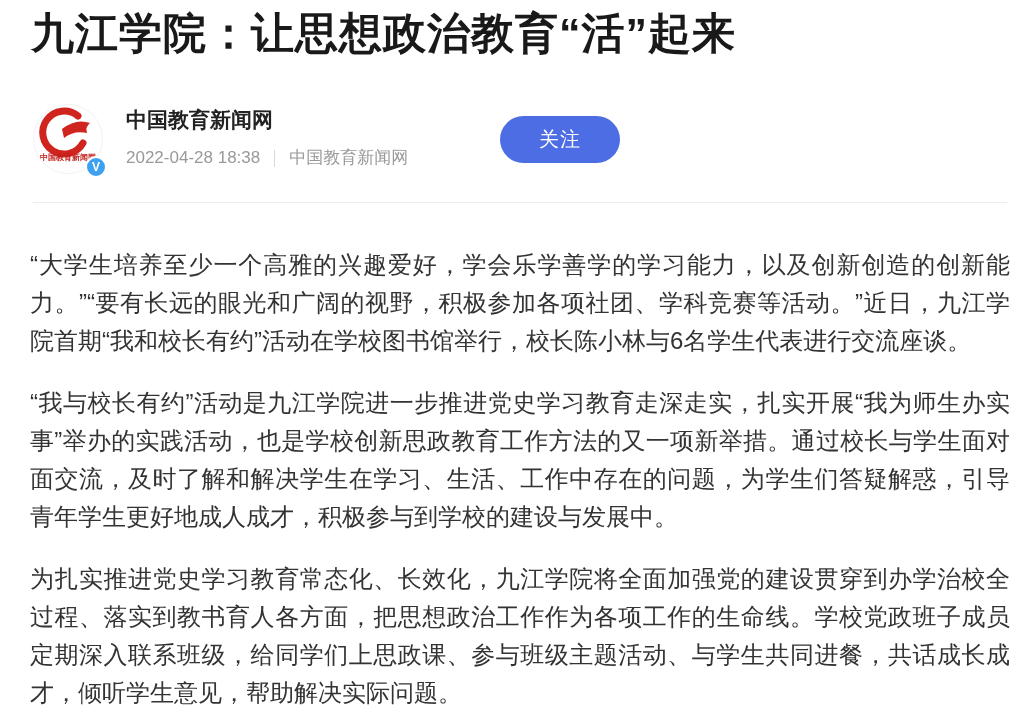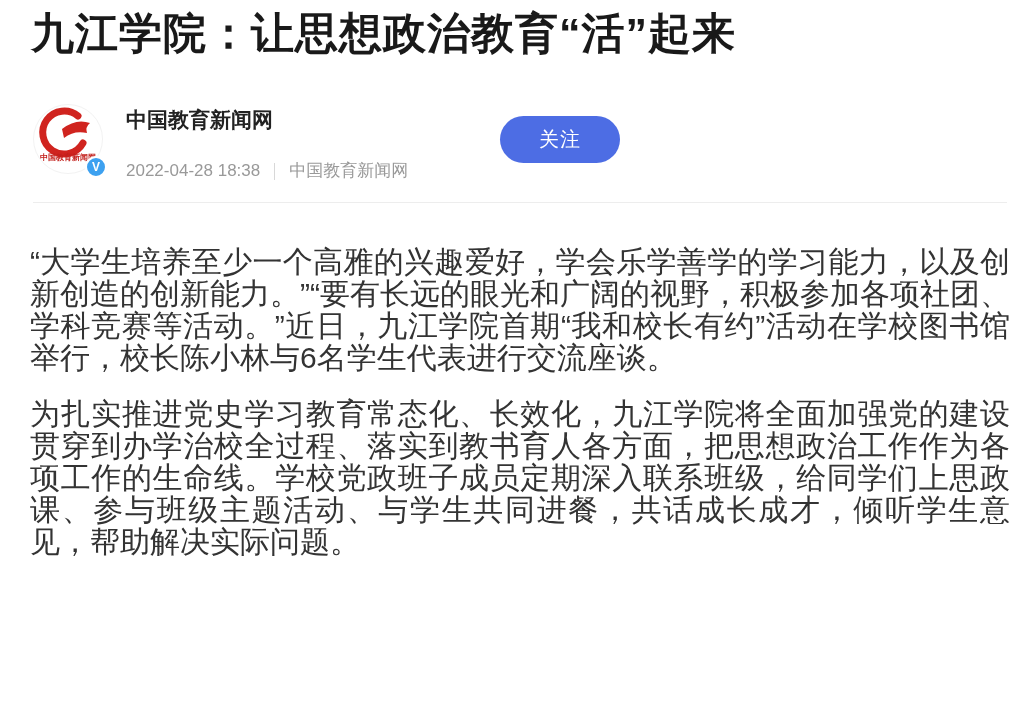--- a/index.html
+++ b/index.html
@@ -65,21 +65,21 @@
     top: 2px;
   }
   .pub-name {
     font-size: 21px;
     font-weight: 700;
     color: #222222;
     line-height: 28px;
     cursor: pointer;
   }
   .pub-meta {
-    margin-top: 26px;
+    margin-top: 13px;
     font-size: 17px;
     color: #999999;
     line-height: 22px;
     display: flex;
     align-items: center;
   }
   .meta-sep {
     display: inline-block;
     width: 1px;
     height: 17px;
@@ -112,22 +112,22 @@
     height: 1px;
     background: #ededed;
   }
   .article-body {
     position: absolute;
     left: 30px;
     top: 246px;
     width: 980px;
   }
   .article-body p {
-    font-size: 30px;
-    line-height: 32px;
+    font-size: 24px;
+    line-height: 38px;
     color: #333333;
     margin-bottom: 24px;
     text-align: justify;
   }
 </style>
 </head>
 <body>
 
 <div class="page">
 
@@ -156,16 +156,17 @@
       </div>
     </div>
 
     <button class="follow-btn">关注</button>
   </div>
 
   <div class="section-divider"></div>
 
   <div class="article-body">
     <p>“大学生培养至少一个高雅的兴趣爱好，学会乐学善学的学习能力，以及创新创造的创新能力。”“要有长远的眼光和广阔的视野，积极参加各项社团、学科竞赛等活动。”近日，九江学院首期“我和校长有约”活动在学校图书馆举行，校长陈小林与6名学生代表进行交流座谈。</p>
+    <p>“我与校长有约”活动是九江学院进一步推进党史学习教育走深走实，扎实开展“我为师生办实事”举办的实践活动，也是学校创新思政教育工作方法的又一项新举措。通过校长与学生面对面交流，及时了解和解决学生在学习、生活、工作中存在的问题，为学生们答疑解惑，引导青年学生更好地成人成才，积极参与到学校的建设与发展中。</p>
     <p>为扎实推进党史学习教育常态化、长效化，九江学院将全面加强党的建设贯穿到办学治校全过程、落实到教书育人各方面，把思想政治工作作为各项工作的生命线。学校党政班子成员定期深入联系班级，给同学们上思政课、参与班级主题活动、与学生共同进餐，共话成长成才，倾听学生意见，帮助解决实际问题。</p>
   </div>
 
 </div>
 
 </body></html>

